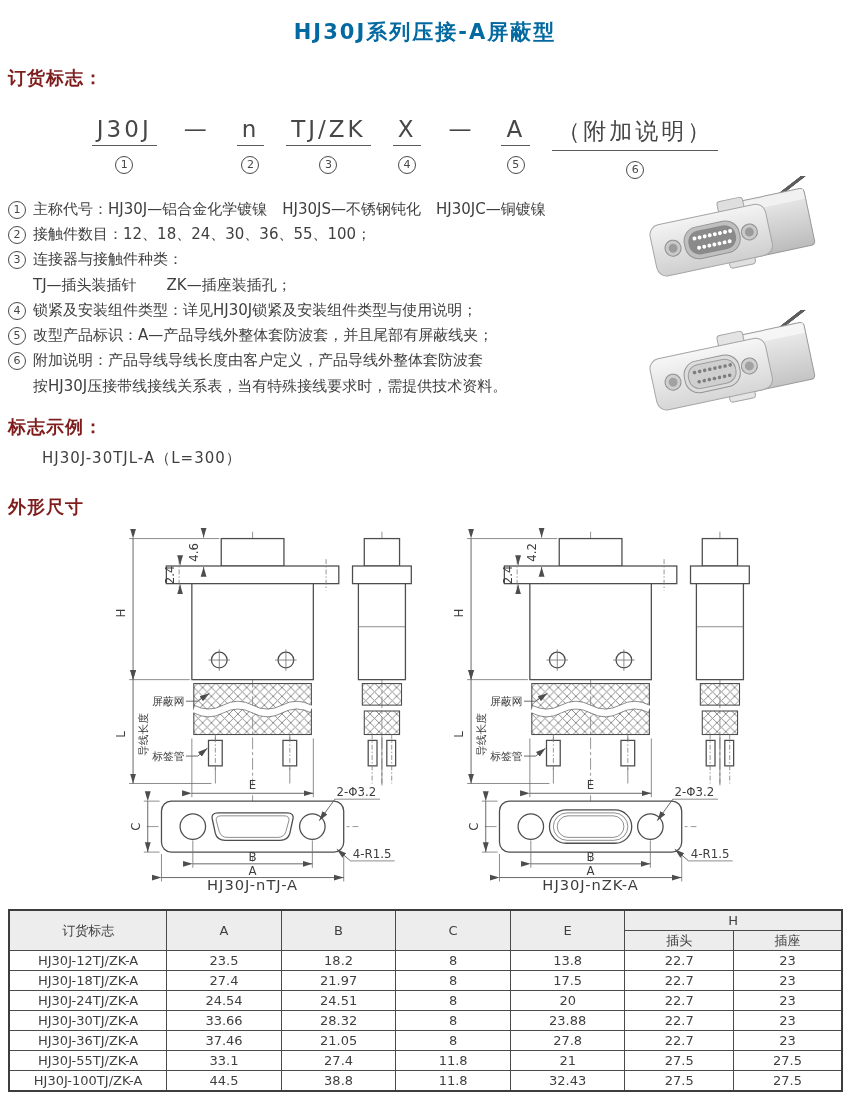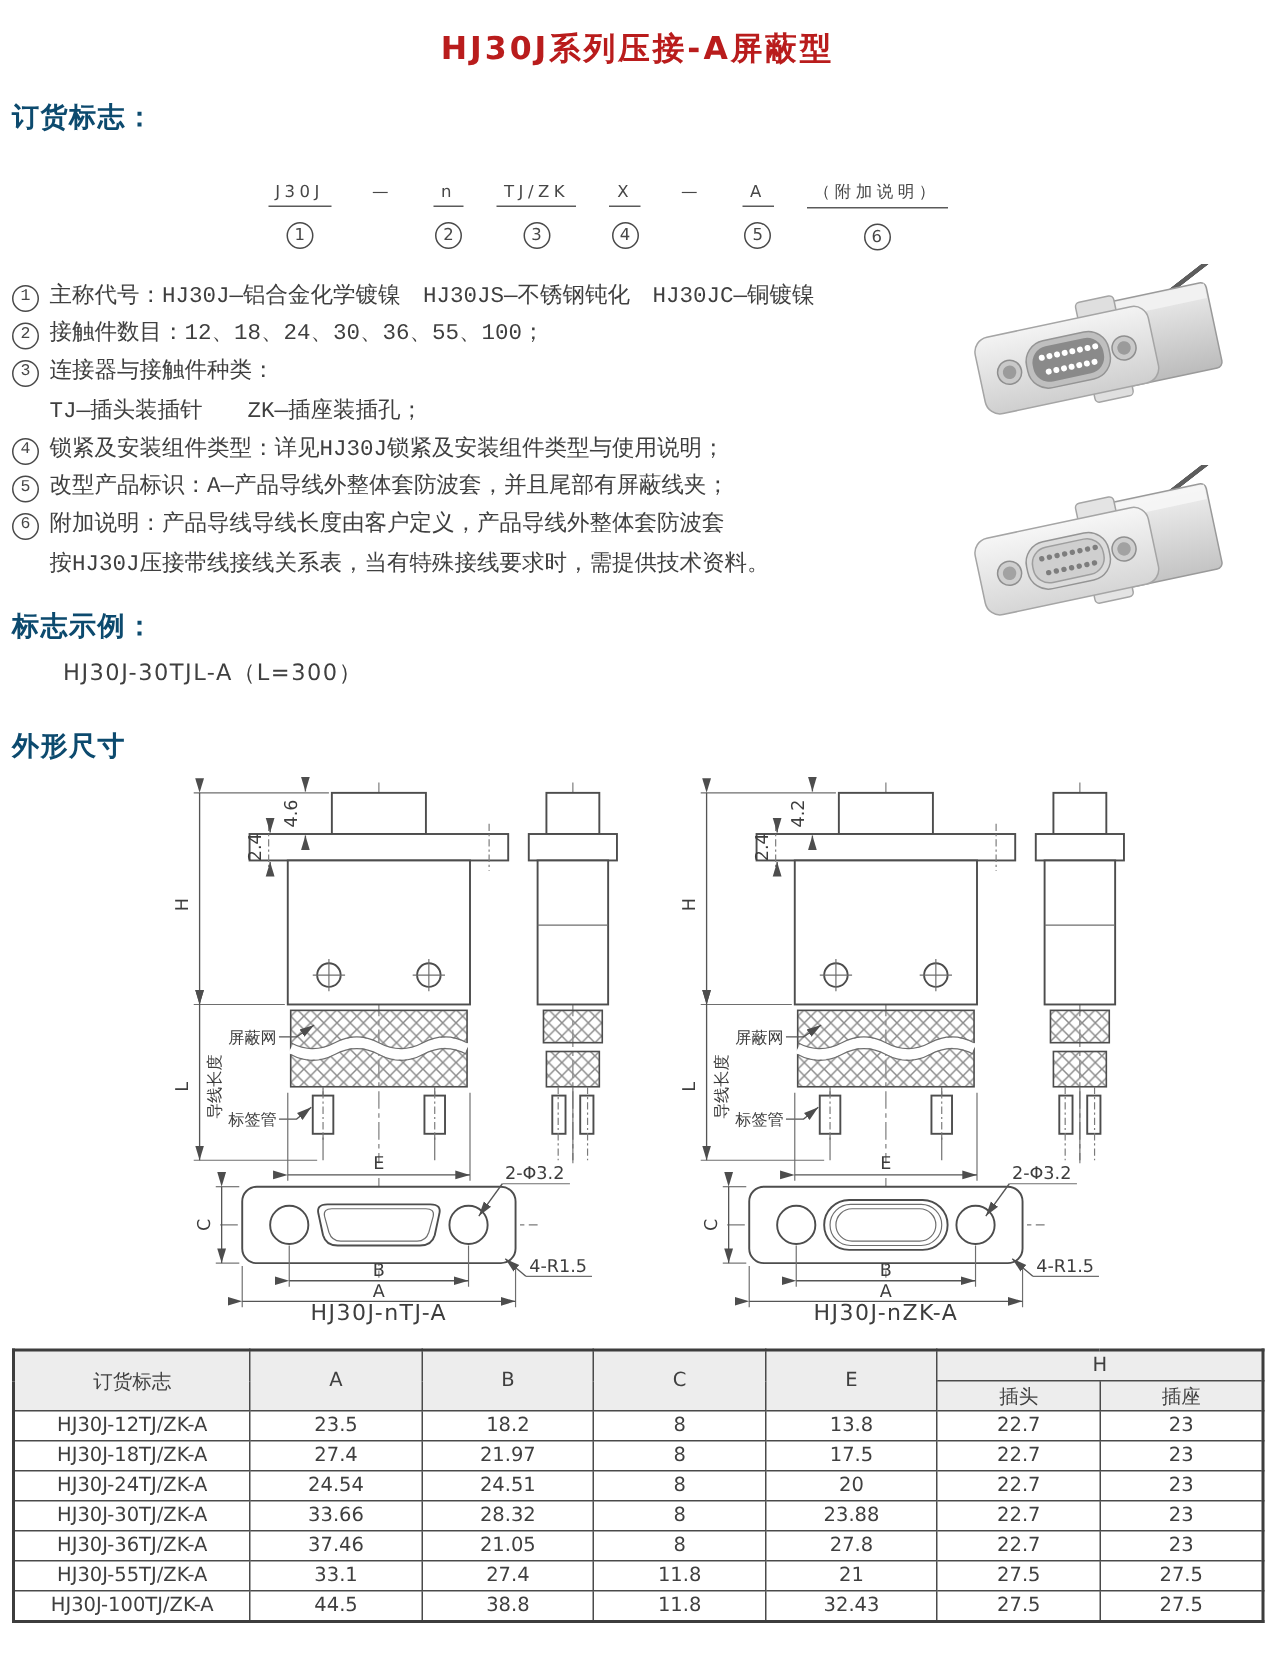--- a/index.html
+++ b/index.html
@@ -3,42 +3,42 @@
 <meta charset="utf-8">
 <style>
   html,body{margin:0;padding:0;}
   body{
     width:850px;height:1120px;background:#ffffff;color:#3f3f3f;
     font-family:"DejaVu Sans","Liberation Sans",sans-serif;
     position:relative;overflow:hidden;
   }
   .page{padding:10px 8px 0 8px;position:relative;}
   .title{
-    text-align:center;font-size:21px;font-weight:bold;color:#b91c1c;
+    text-align:center;font-size:21px;font-weight:bold;color:#0369a1;
     letter-spacing:2px;margin:8px 0 20px 0;
   }
-  .sec-heading{font-size:18px;font-weight:bold;color:#0c4a6e;margin:0 0 6px 0;letter-spacing:1px;}
+  .sec-heading{font-size:18px;font-weight:bold;color:#7f1d1d;margin:0 0 6px 0;letter-spacing:1px;}
   
   .code-diagram{
     display:flex;justify-content:center;align-items:flex-start;
     gap:22px;margin:26px 0 22px -40px;
   }
   .tok{text-align:center;min-width:20px;}
   .tok-text{
-    display:inline-block;font-size:11px;letter-spacing:3px;color:#474747;
+    display:inline-block;font-size:23px;letter-spacing:3px;color:#474747;
     border-bottom:1.5px solid #5a5a5a;padding:0 5px 3px 5px;white-space:nowrap;
   }
   .tok.plain .tok-text{border-bottom:none;}
   .tok-num{margin-top:7px;height:17px;}
   .circ{
     display:inline-flex;width:16px;height:16px;border:1px solid #4a4a4a;border-radius:50%;
     align-items:center;justify-content:center;font-size:11px;line-height:1;color:#474747;
   }
   
-  .notes{font-family:Liberation Mono, monospace;}
+  .notes{}
   .notes p{margin:0;font-size:15px;line-height:25px;white-space:nowrap;}
   .notes .circ{margin-right:7px;position:relative;top:-1px;}
   
   .example{margin-top:16px;}
   .example .code-line{font-size:15px;line-height:26px;letter-spacing:1px;margin-left:34px;}
   .example .desc{margin:2px 0 0 0;font-size:15px;line-height:24px;text-indent:2em;width:836px;}
   
   .outline{margin-top:24px;}
   .drawings{display:flex;justify-content:space-between;padding:0 78px 0 80px;margin-top:2px;}
   svg text{font-family:"DejaVu Sans","Liberation Sans",sans-serif;}

